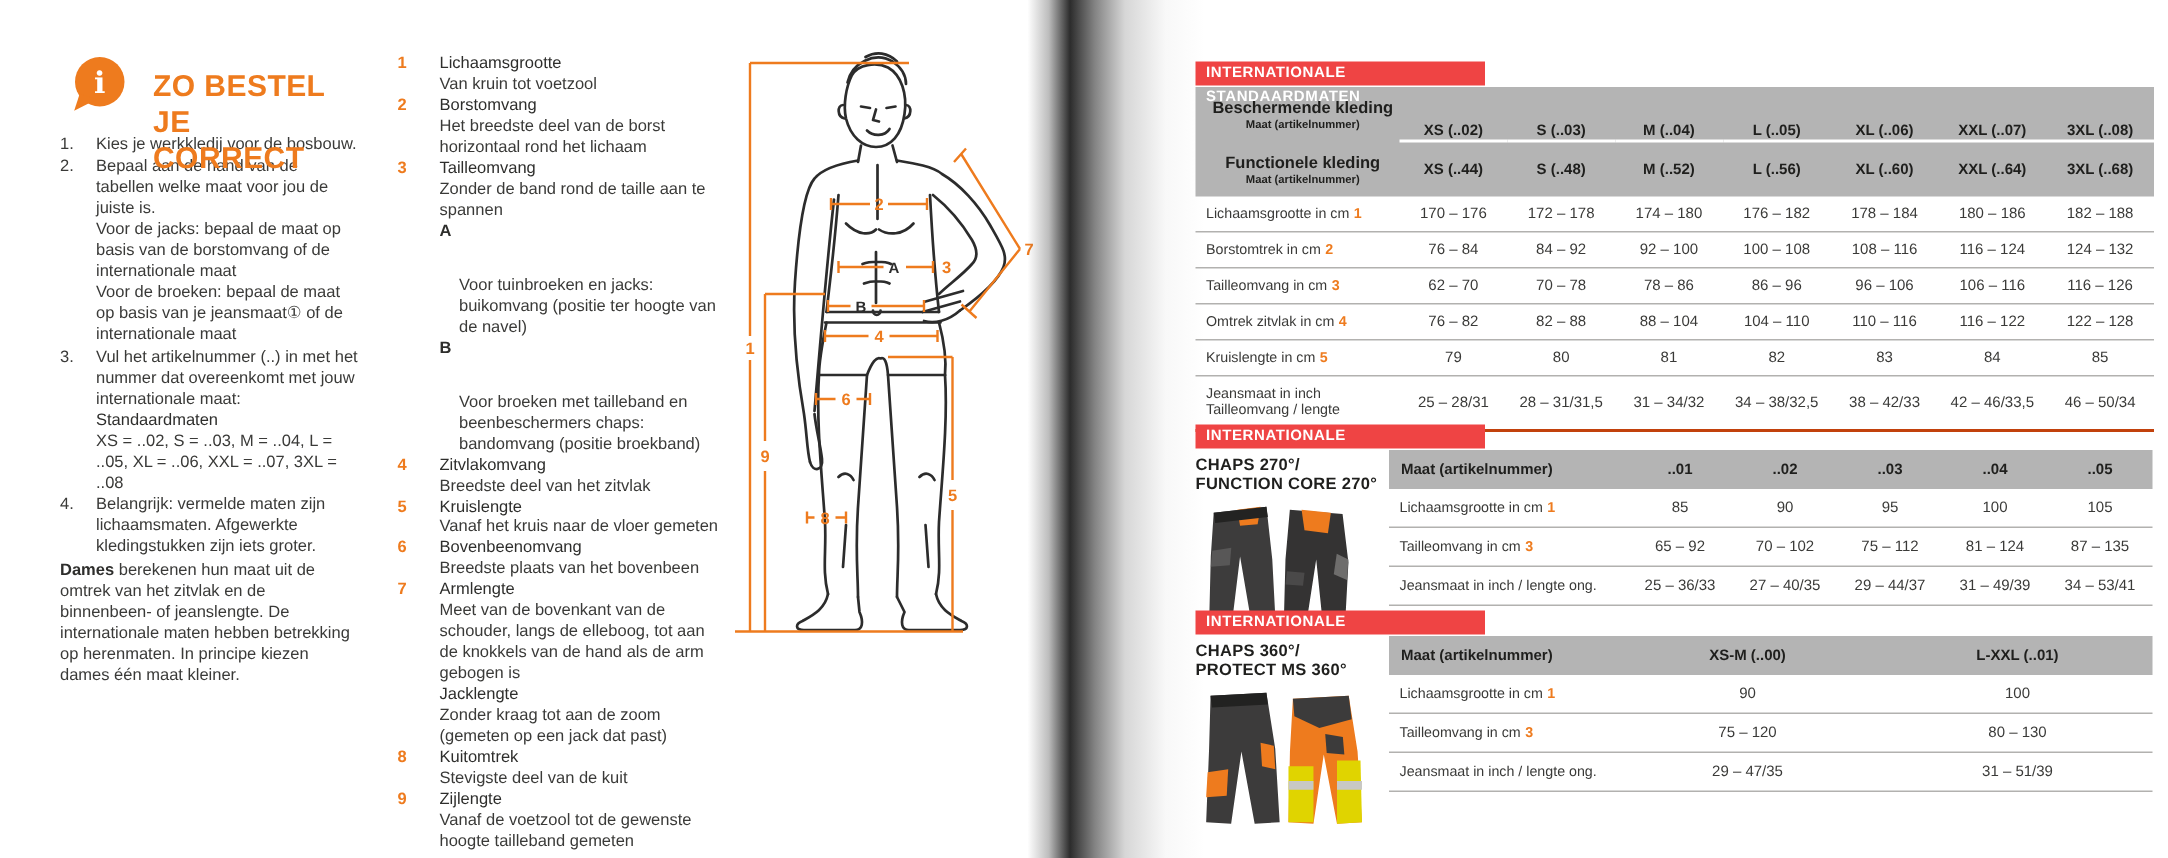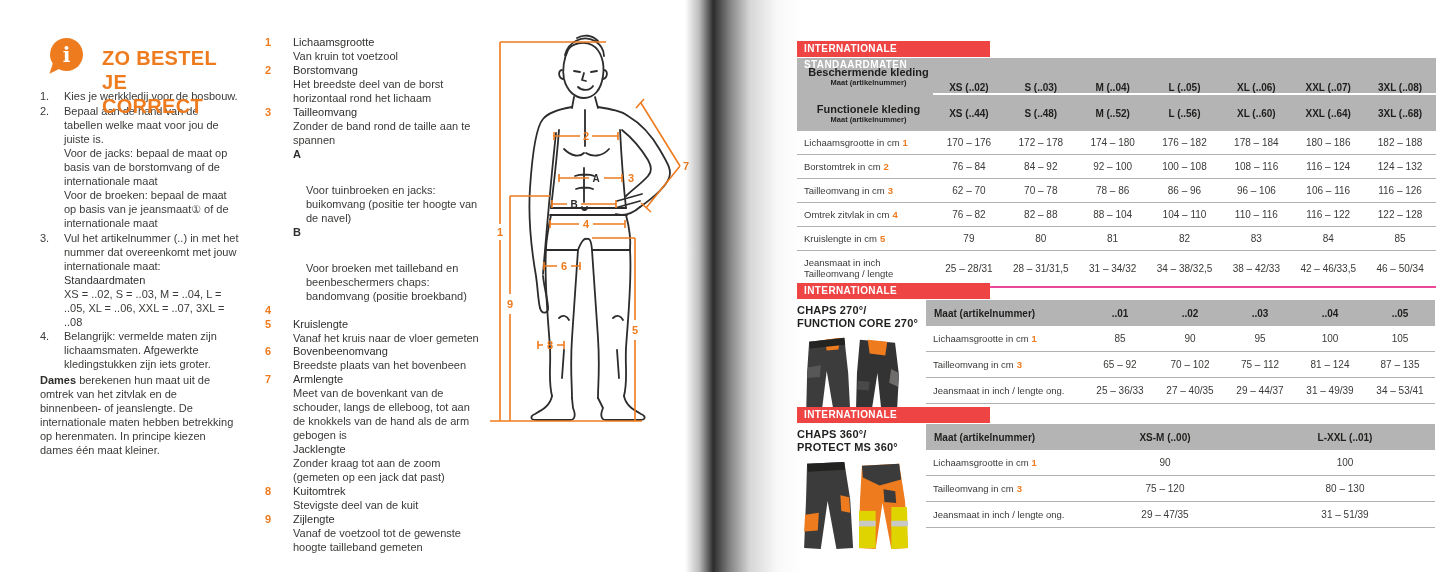--- a/index.html
+++ b/index.html
@@ -55,21 +55,21 @@
   .grid{display:grid;}
   .t1{top:41px;}
   .t1 .ghead{margin-top:1px;grid-template-columns:136px repeat(7,1fr);grid-template-rows:37px 36px;background:#b4b4b4;}
   .hsep{border-bottom:2px solid #fff;margin-top:24px;}
   .hlabel{display:flex;flex-direction:column;justify-content:center;padding-left:7px;text-align:center;}
   .hl1{font-weight:bold;font-size:11px;color:#1f1f1d;}
   .hl2{font-weight:bold;font-size:7.5px;color:#1f1f1d;}
   .hcol{display:flex;align-items:center;justify-content:center;font-weight:bold;font-size:10px;color:#1f1f1d;}
   .t1 .trow{grid-template-columns:136px repeat(7,1fr);height:23px;border-bottom:1px solid #b2b1af;}
   .t1 .trow.tall{height:35px;}
-  .trow:last-child{border-bottom:2px solid #ec4899;}
+  .trow:last-child{border-bottom:2px solid #c2410c;}
   .tl{display:flex;align-items:center;padding-left:7px;font-size:9.5px;color:#3a3a38;}
   .tl .lwrap{line-height:1.15;}
   .tn{color:#ee7b1e;font-weight:bold;margin-left:3px;font-size:9.5px;}
   .tv{display:flex;align-items:center;justify-content:center;font-size:10px;color:#3a3a38;}
 
   .t2{top:283px;height:120px;}
   .t3{top:407px;height:140px;}
   .prod{position:absolute;left:0;top:21px;width:126px;}
   .prod-title{font-size:11px;font-weight:bold;color:#1f1f1d;line-height:1.15;letter-spacing:.2px;}
   .prod-img{margin-top:3px;}
@@ -140,20 +140,24 @@
             <span class="leg-sub-text">Voor tuinbroeken en jacks: buikomvang (positie ter hoogte van de navel)</span>
           </div>
         <div class="leg-sub">
             <span class="leg-letter">B</span>
             <span class="leg-sub-text">Voor broeken met tailleband en beenbeschermers chaps: bandomvang (positie broekband)</span>
           </div>
       </div>
     </div>
     <div class="leg-item">
       <span class="leg-num">4</span>
+      <div class="leg-body">
+          <div class="leg-title">Zitvlakomvang</div>
+          <div class="leg-desc">Breedste deel van het zitvlak</div>
+        </div>
     </div>
     <div class="leg-item">
       <span class="leg-num">5</span>
       <div class="leg-body">
           <div class="leg-title">Kruislengte</div>
           <div class="leg-desc">Vanaf het kruis naar de vloer gemeten</div>
         </div>
     </div>
     <div class="leg-item">
       <span class="leg-num">6</span>

